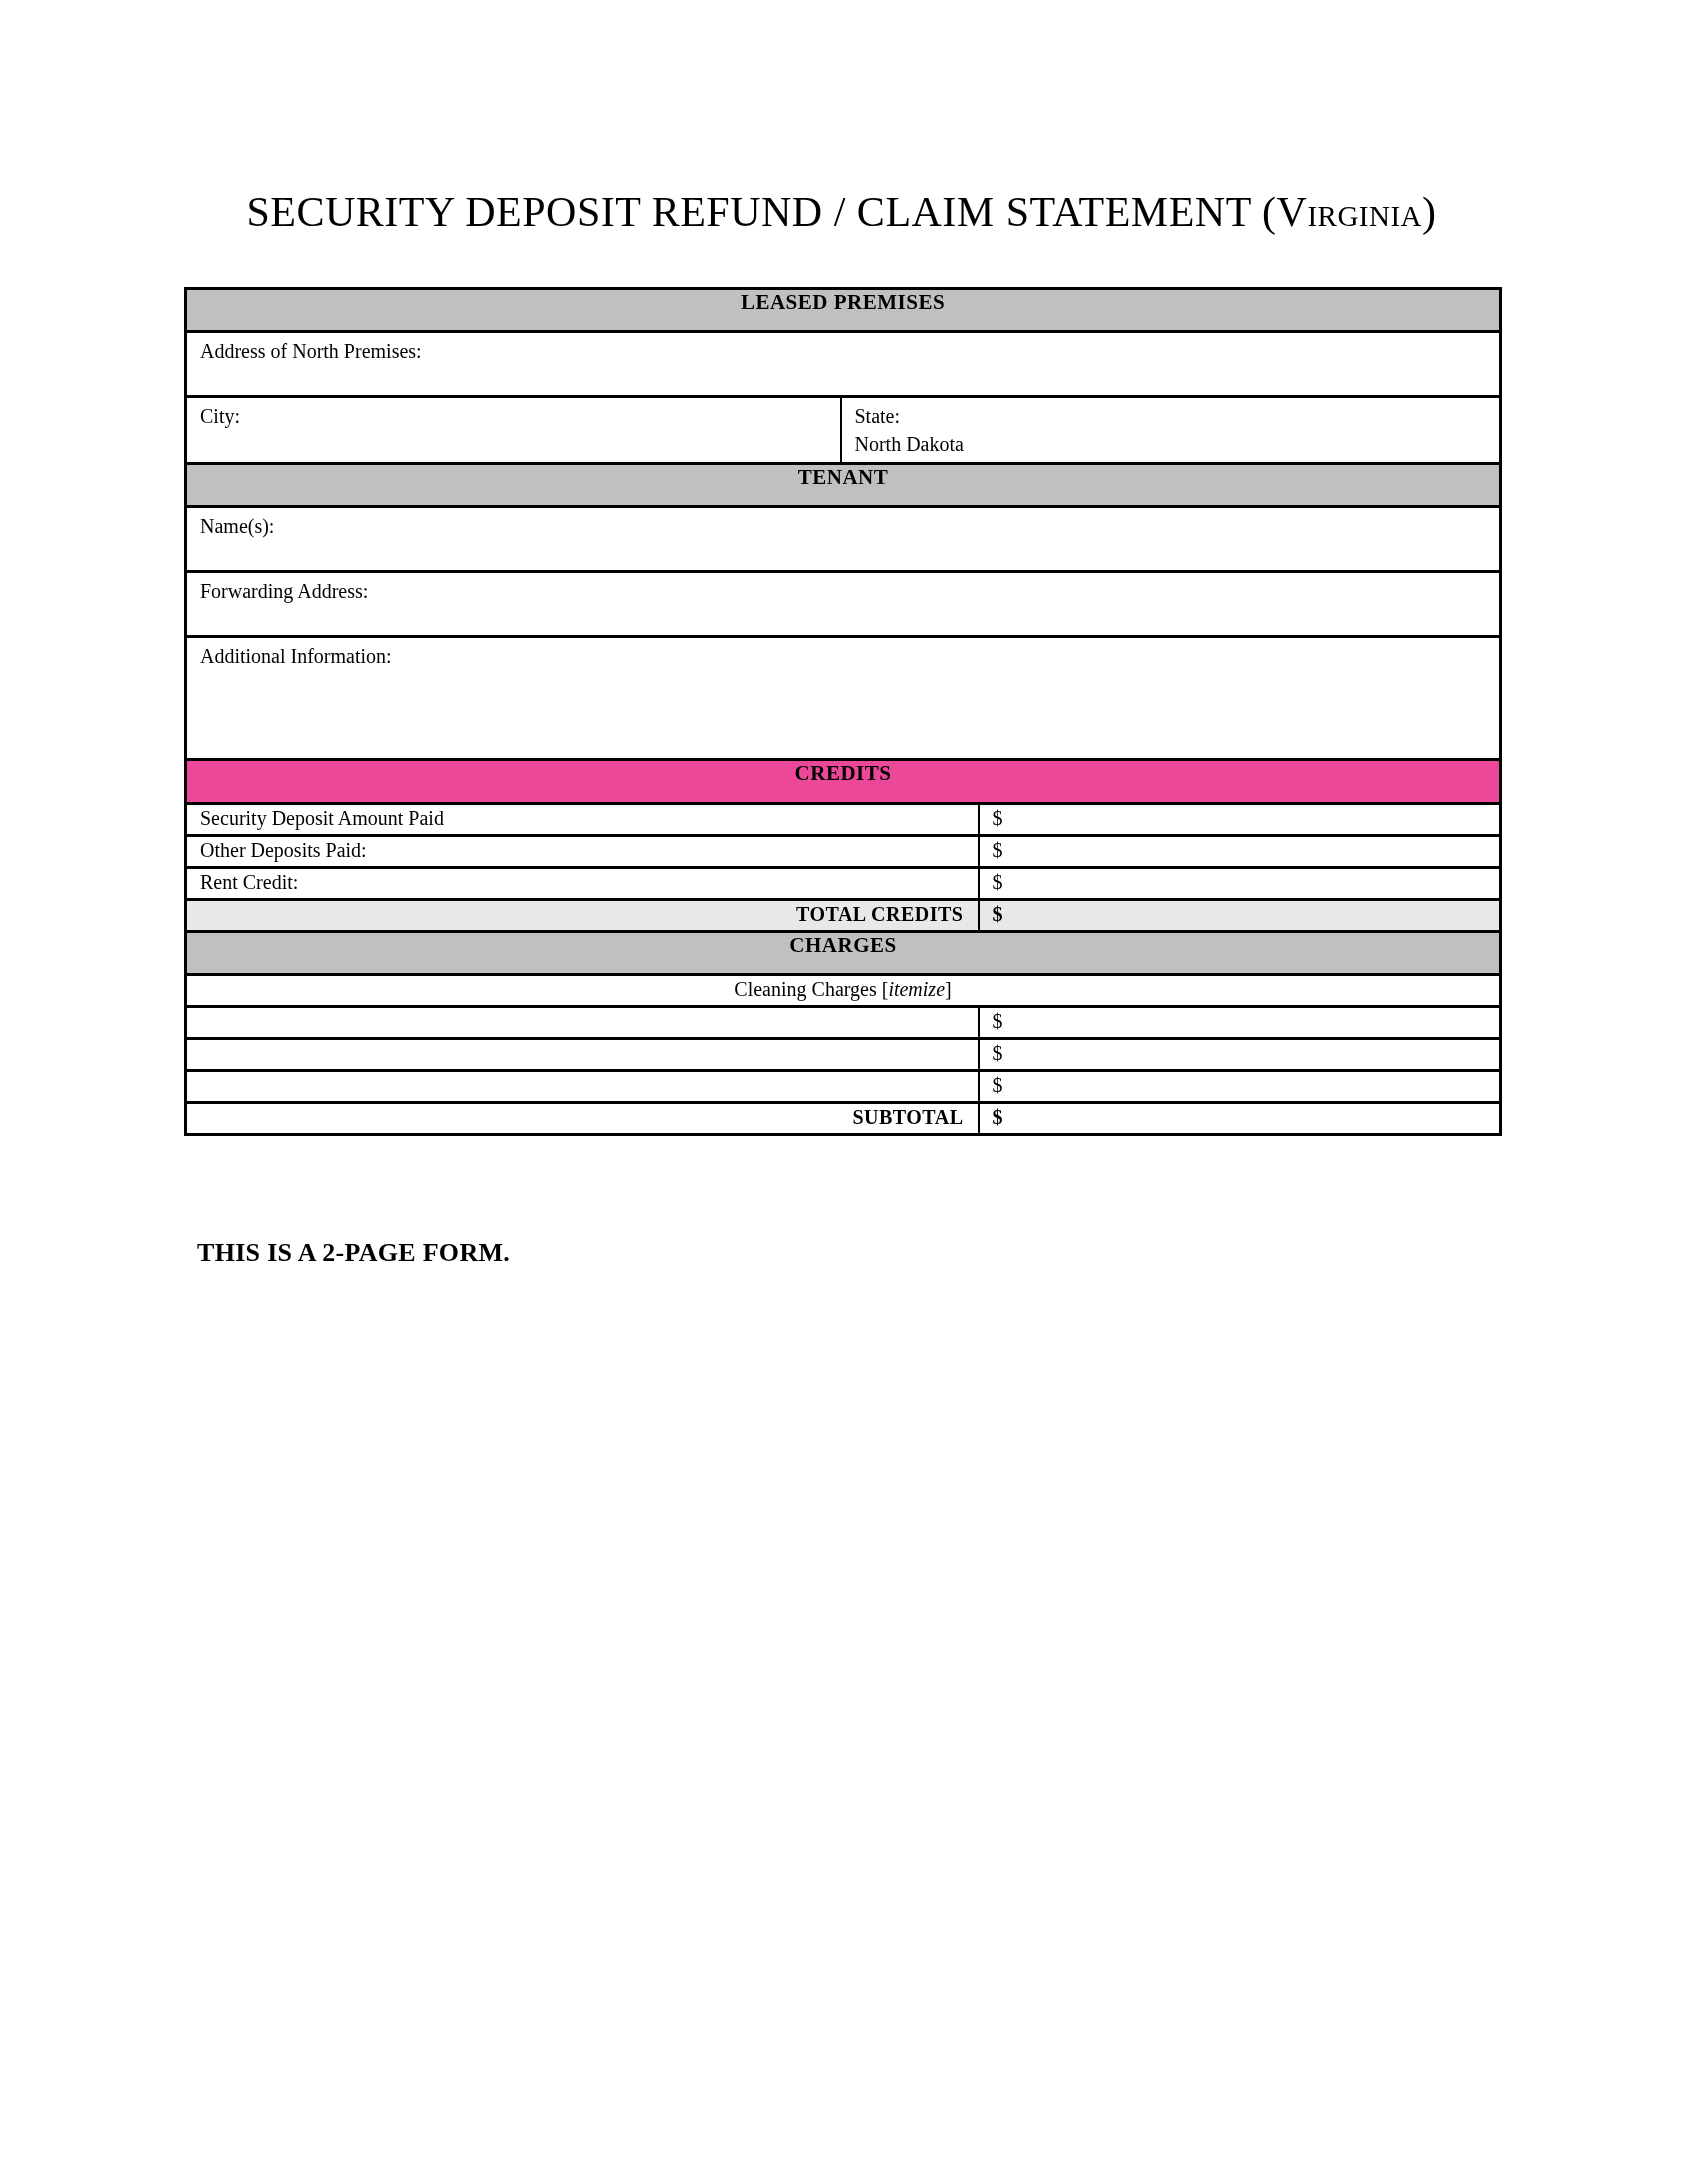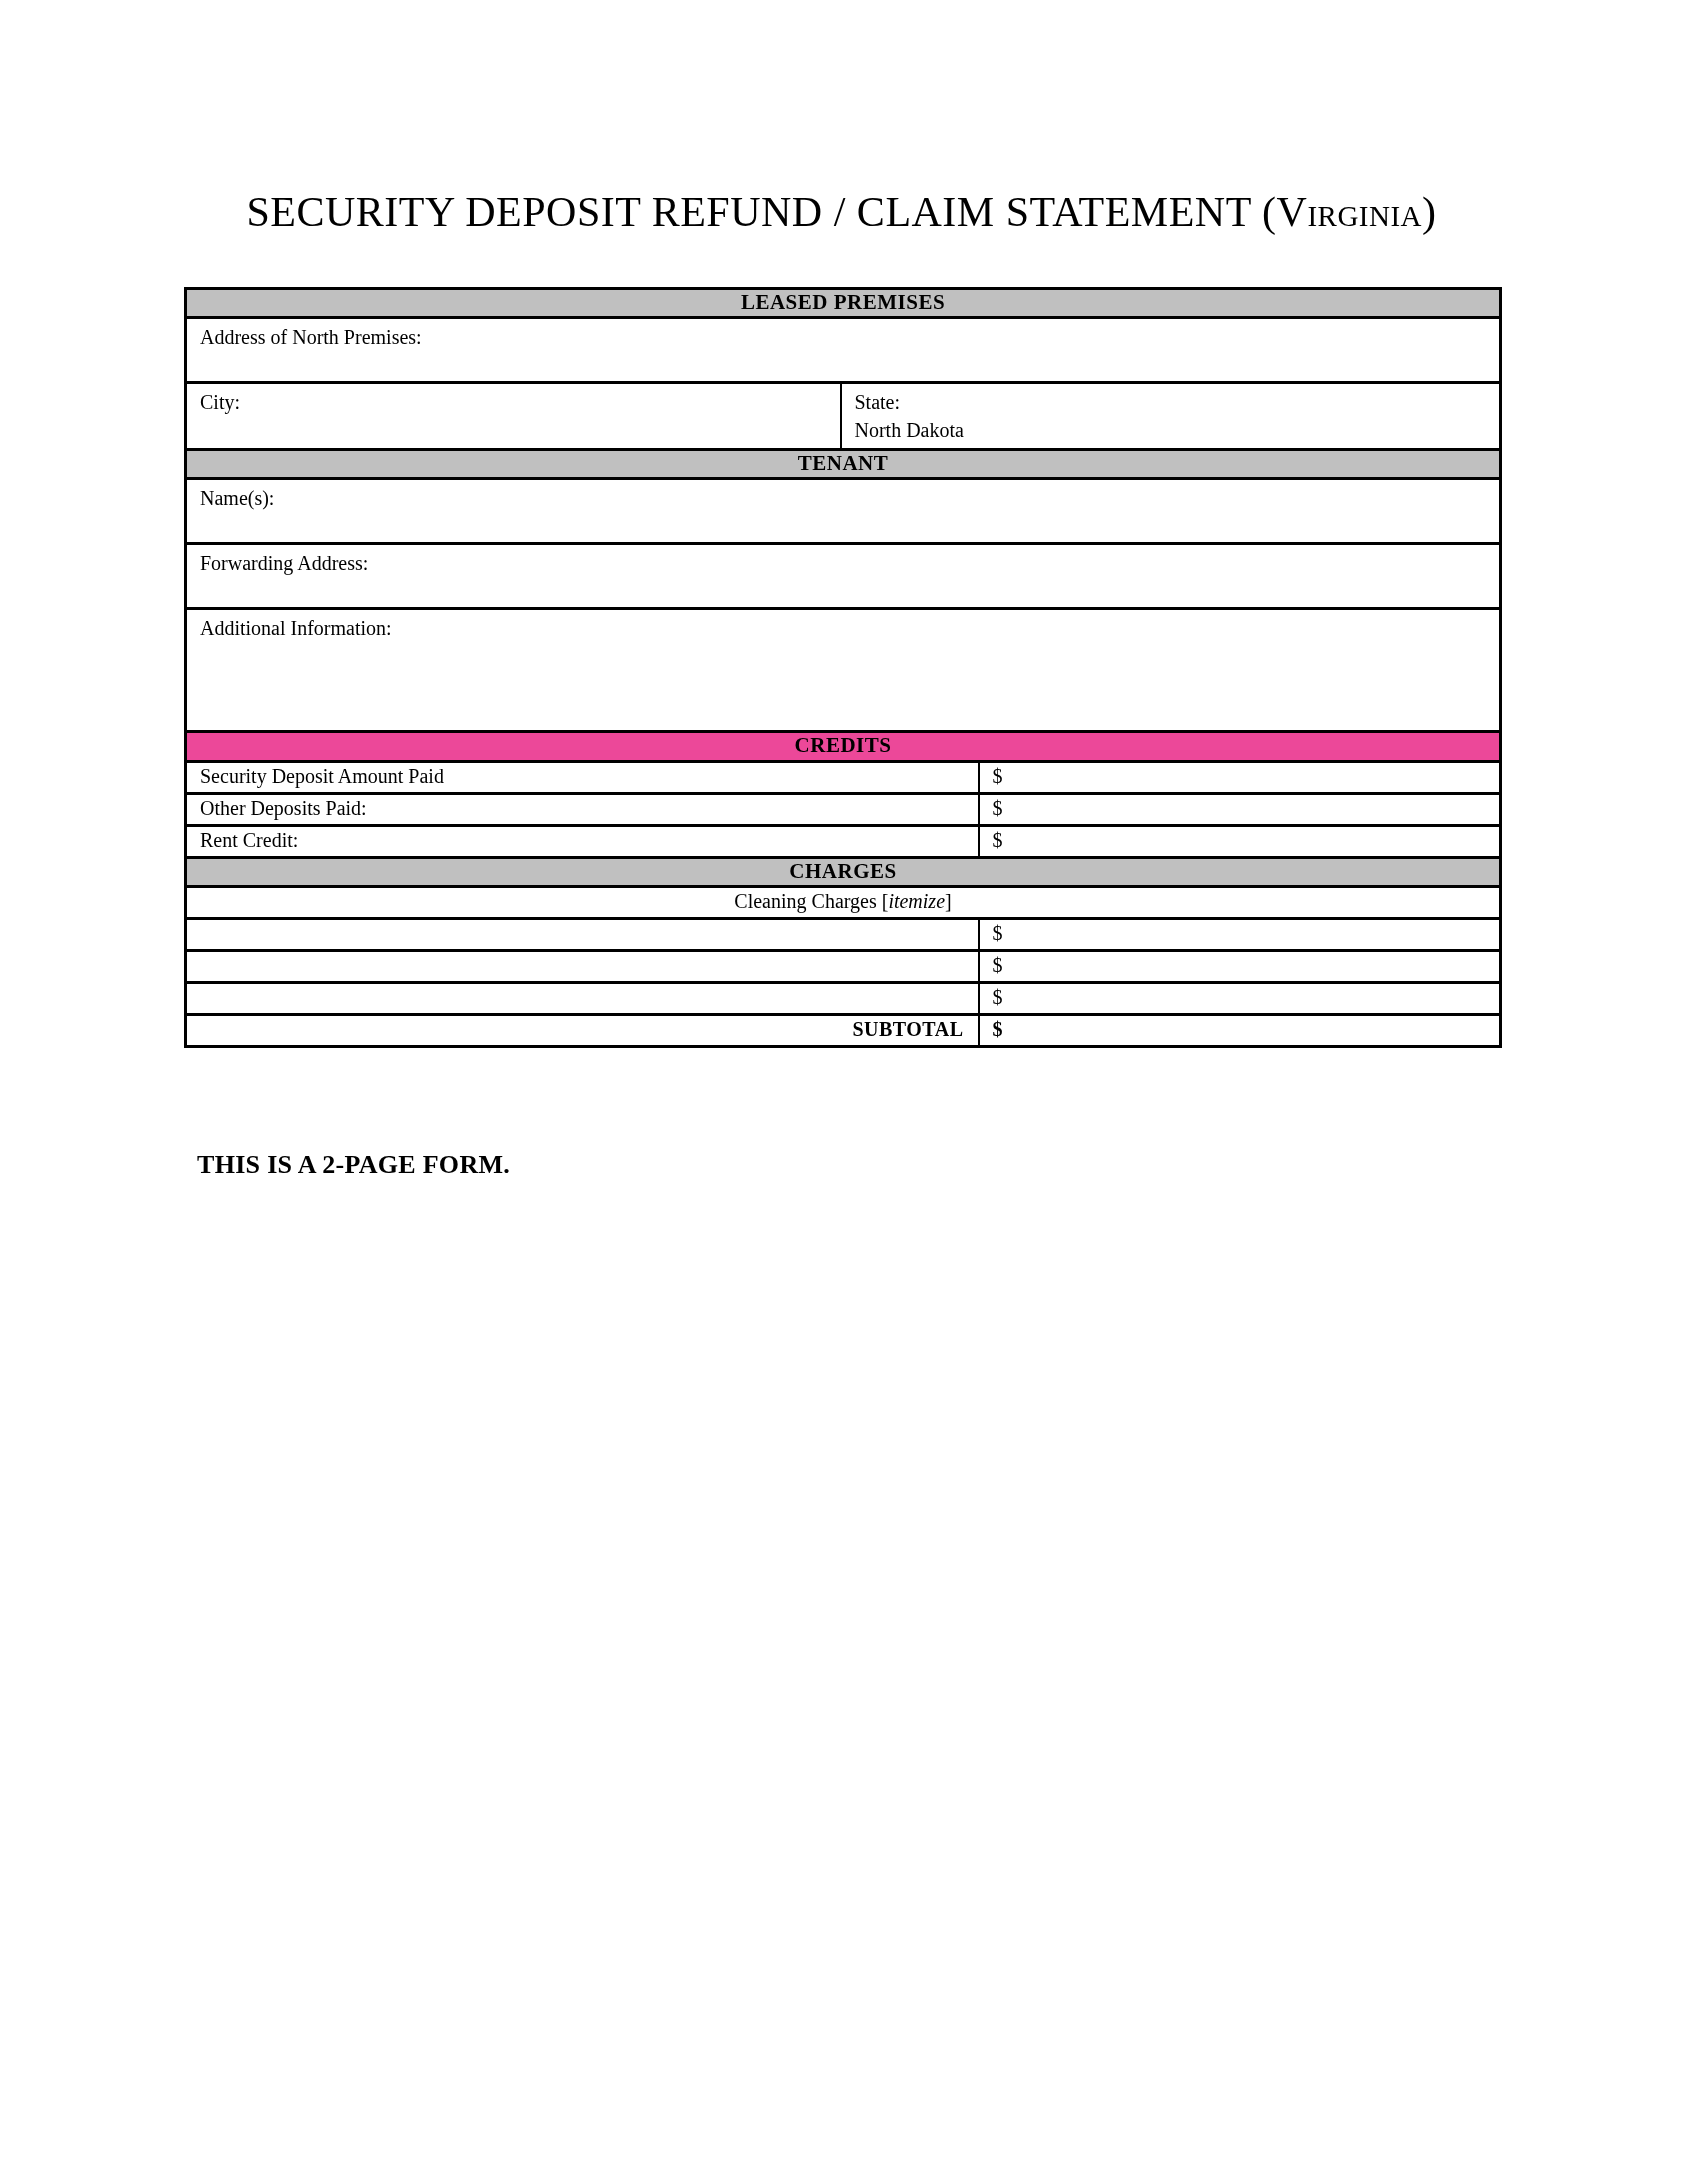--- a/index.html
+++ b/index.html
@@ -40,21 +40,21 @@
   }
   table.form td, table.form th {
     border: 3px solid #000;
     border-left-width: 2px;
     border-right-width: 2px;
     vertical-align: top;
     overflow: hidden;
   }
   tr.sec th {
     height: 23px;
-    padding: 1px 4px 2px 4px;
+    padding: 1px 4px 16px 4px;
     text-align: center;
     font-weight: bold;
     font-size: 21px;
     letter-spacing: 0.5px;
     line-height: 1.1;
     margin-top: 46px;
   }
   tr.field td {
     height: 54px;
     padding: 4px 4px 4px 13px;
@@ -150,20 +150,24 @@
     </tr>
     <tr class="money">
       <td colspan="2"><span>Other Deposits Paid:</span></td>
       <td><span>$</span></td>
     </tr>
     <tr class="money">
       <td colspan="2"><span>Rent Credit:</span></td>
       <td><span>$</span></td>
     </tr>
 
+    <tr class="money">
+      <td colspan="2" class="ralign" style="background:#e8e8e8"><span>TOTAL CREDITS</span></td>
+      <td class="bold" style="background:#e8e8e8"><span>$</span></td>
+    </tr>
 
     <tr class="sec">
       <th colspan="3" style="background:#c0c0c0">CHARGES</th>
     </tr>
 
     <tr class="money">
       <td colspan="3" class="centered"><span>Cleaning Charges [</span><span class="it">itemize</span><span>]</span></td>
     </tr>
 
     <tr class="money">

